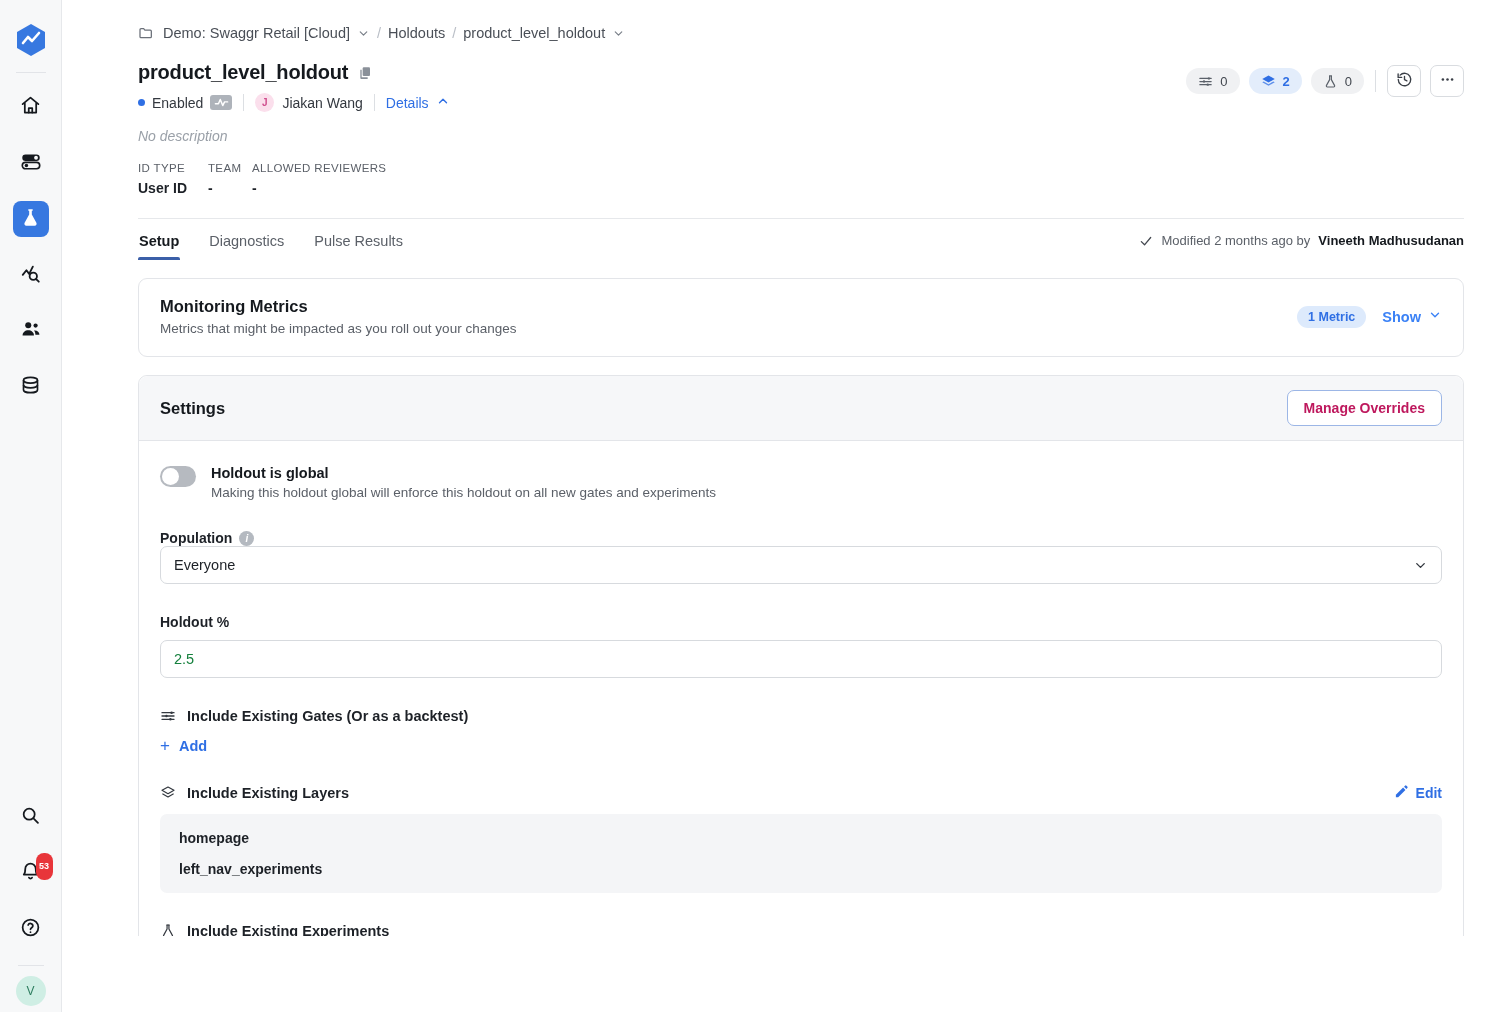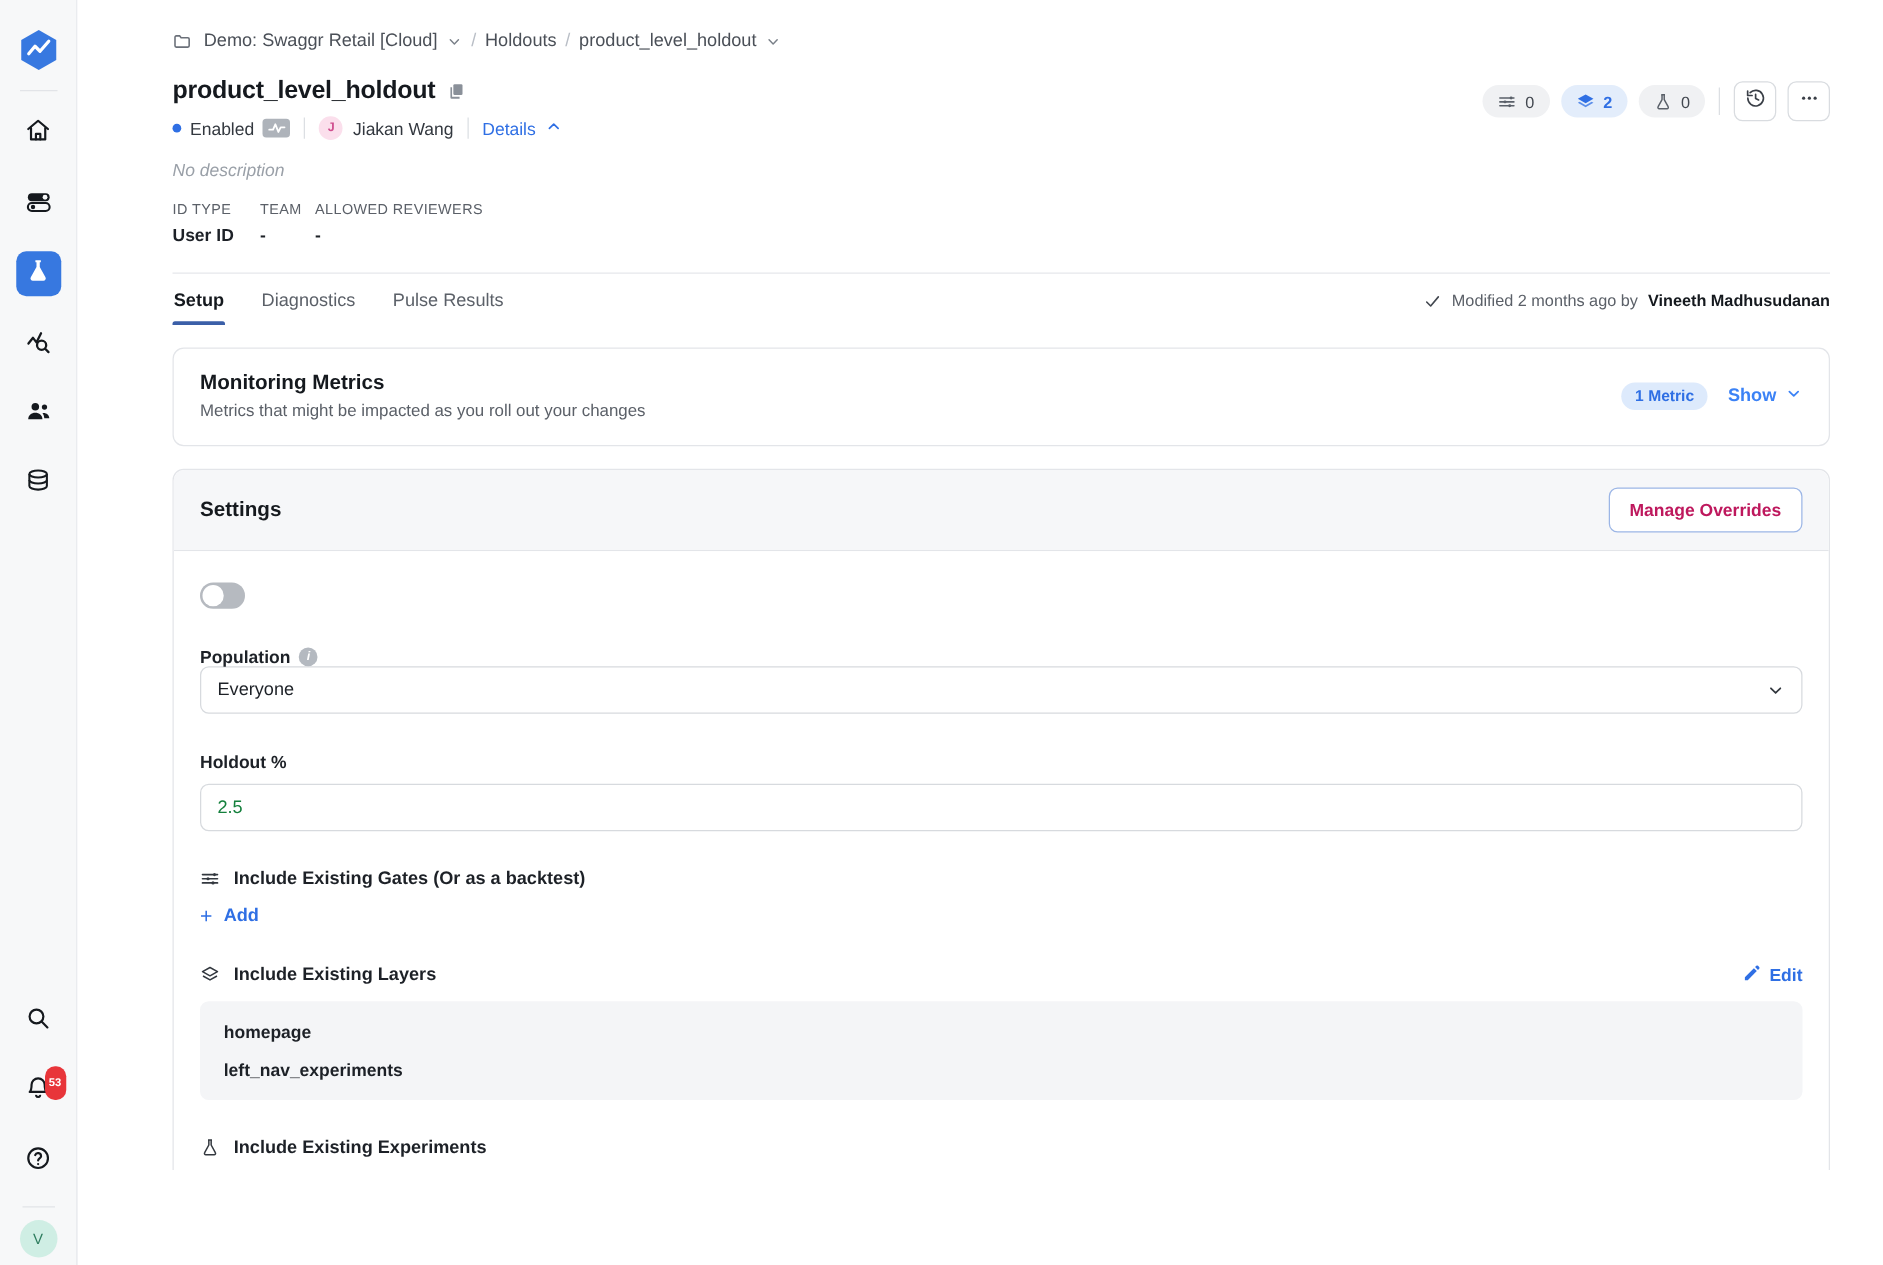--- a/index.html
+++ b/index.html
@@ -494,20 +494,24 @@
           <div class="settings-title">Settings</div>
           <button class="btn-outline">Manage Overrides</button>
         </div>
 
         <div class="settings-body">
 
           <div class="toggle-row">
             <div class="switch">
               <div class="knob"></div>
             </div>
+            <div>
+              <div class="tg-label">Holdout is global</div>
+              <div class="tg-sub">Making this holdout global will enforce this holdout on all new gates and experiments</div>
+            </div>
           </div>
 
           <div class="field">
             <div class="field-label">
               <span>Population</span>
               <span class="info-ico">i</span>
             </div>
             <div class="select-box">
               <span>Everyone</span>
               <span class="select-chev">

